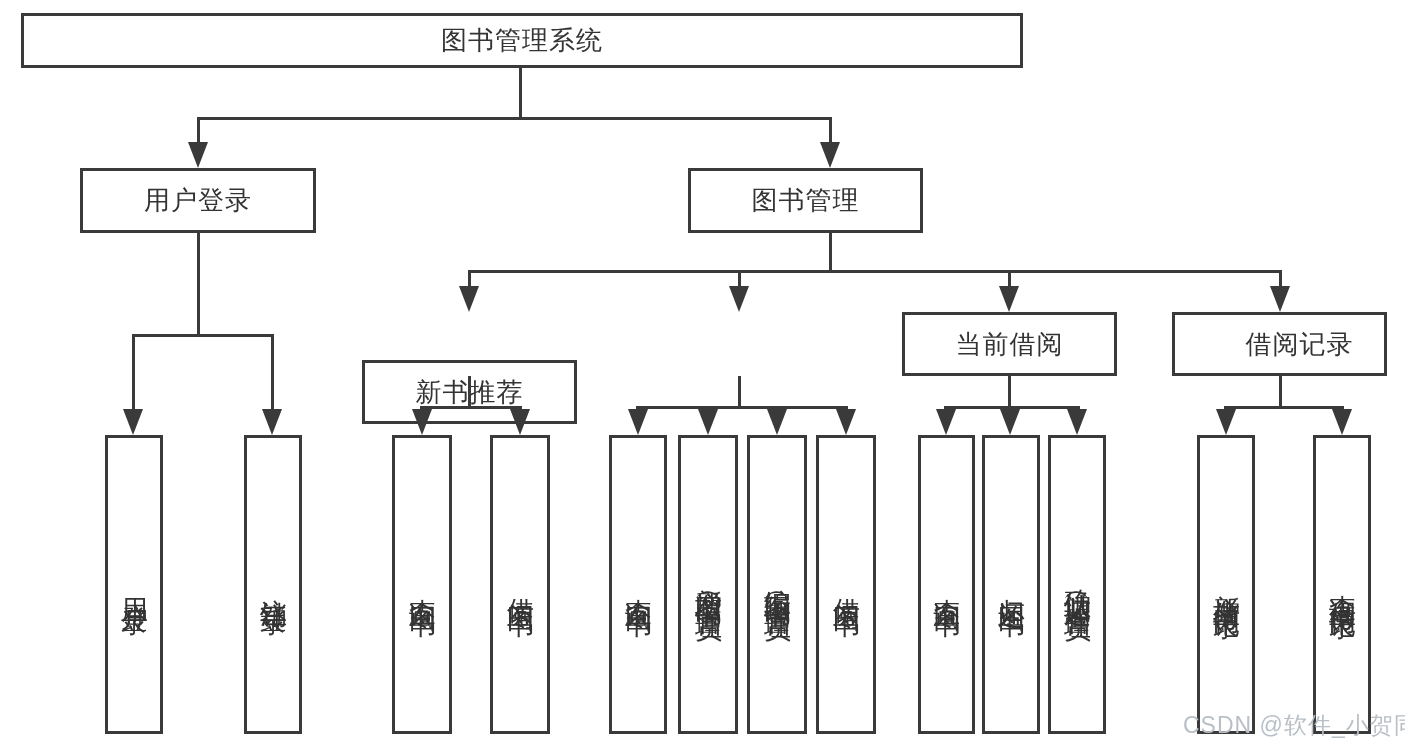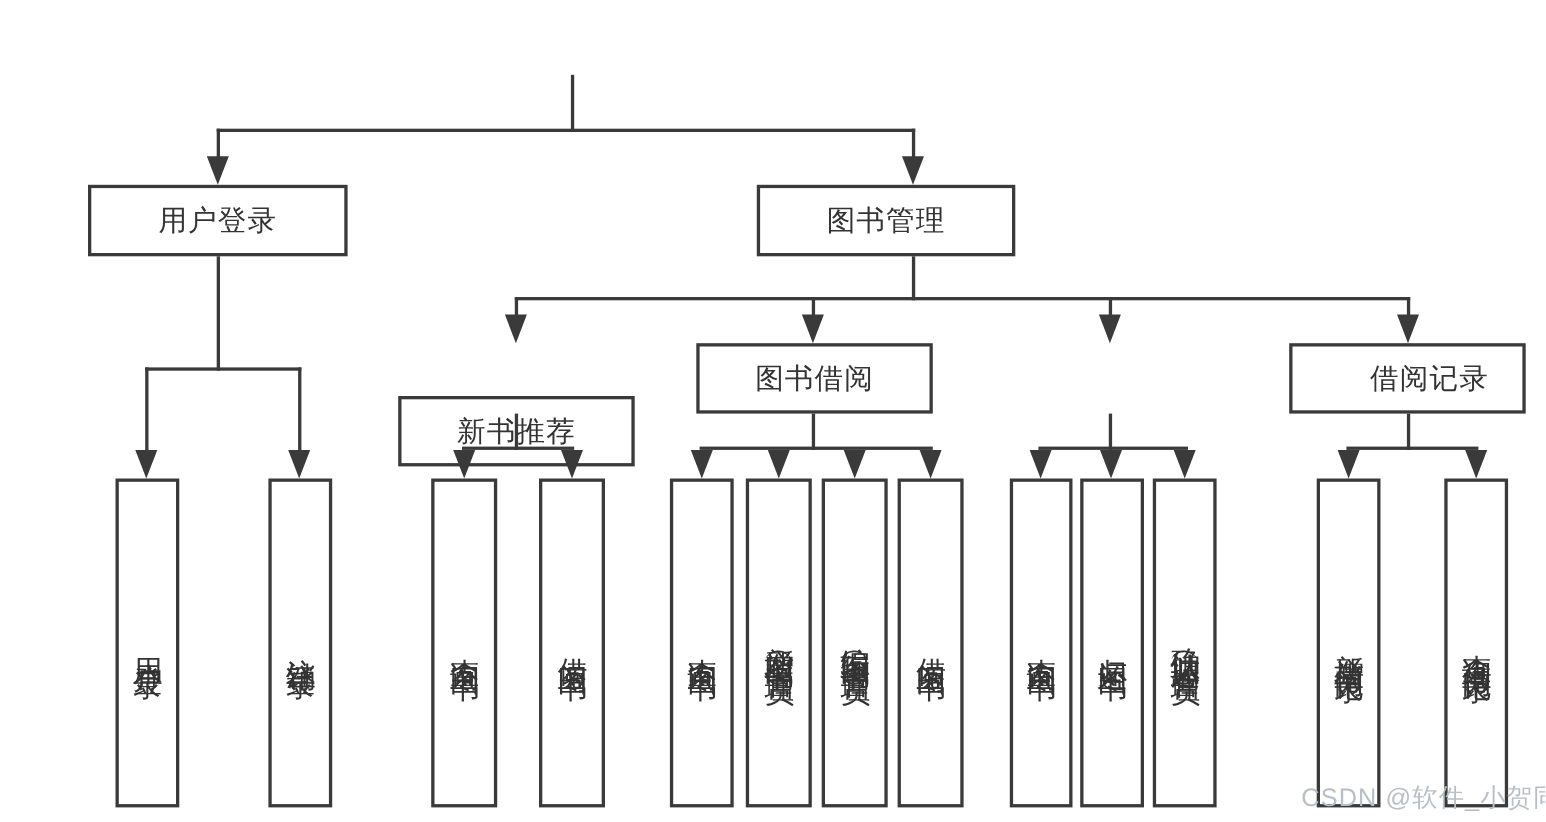--- a/index.html
+++ b/index.html
@@ -79,33 +79,36 @@
   .lf10{left:982px;width:58px;}
   .lf11{left:1048px;width:58px;}
   .lf12{left:1197px;width:58px;}
   .lf13{left:1313px;width:58px;}
 </style>
 </head>
 <body>
 
 <div class="stage">
 
+  <div class="box b-root">
+    <span class="hlabel">图书管理系统</span>
+  </div>
 
   <div class="box b-user-login">
     <span class="hlabel">用户登录</span>
   </div>
   <div class="box b-book-mgmt">
     <span class="hlabel">图书管理</span>
   </div>
 
   <div class="box b-new-books">
     <span class="hlabel">新书推荐</span>
   </div>
-  <div class="box b-book-borrow">
-    <span class="hlabel">图书借阅</span>
+  <div class="box b-cur-borrow">
+    <span class="hlabel">当前借阅</span>
   </div>
   <div class="box b-records">
     <span class="hlabel">借阅记录</span>
   </div>
 
   <div class="box leaf lf1">
     <span class="vlabel">用户登录</span>
   </div>
   <div class="box leaf lf2">
     <span class="vlabel">注销登录</span>

